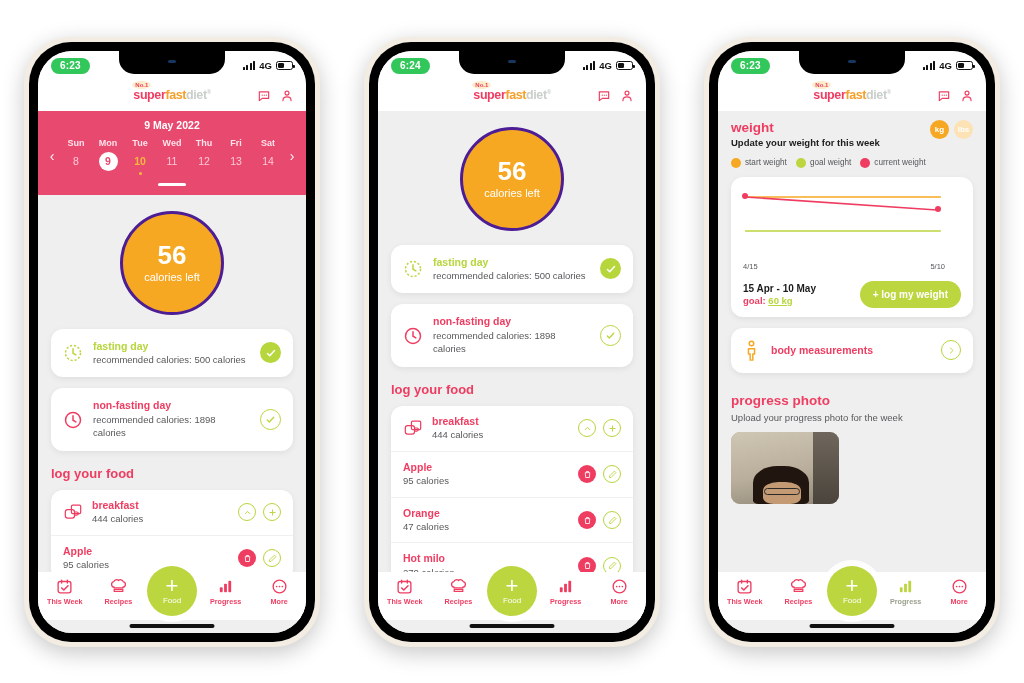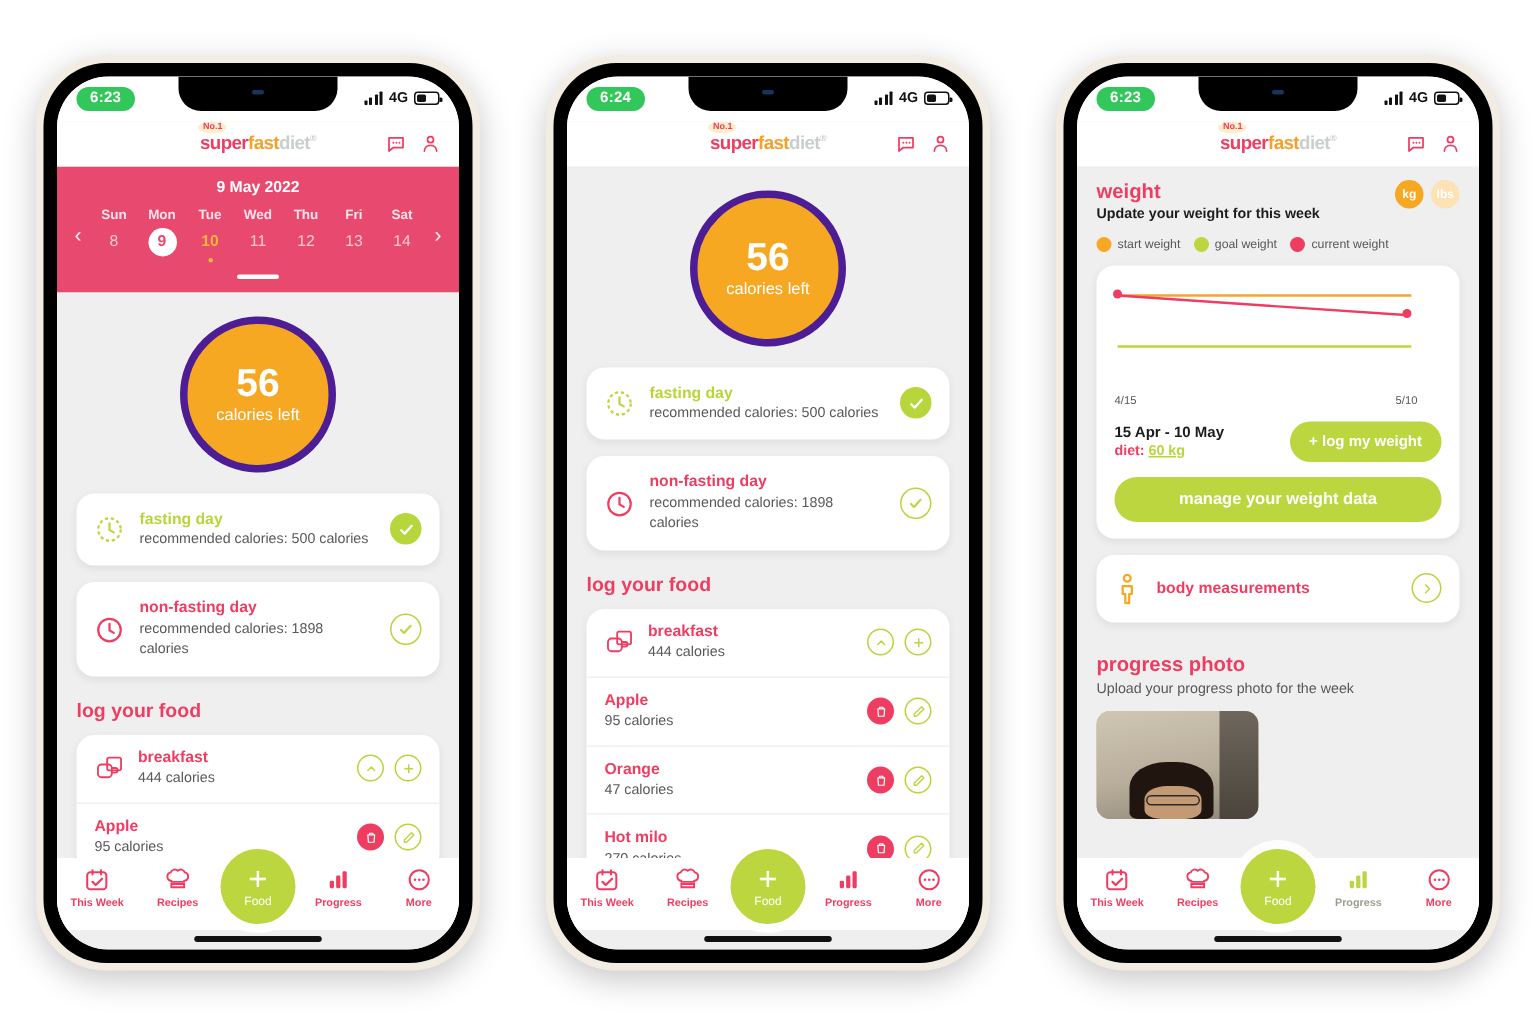--- a/index.html
+++ b/index.html
@@ -134,21 +134,21 @@
   
   .body {
     flex: 1 1 auto; background:#efefef;
     padding: 0 13px; overflow:hidden; position:relative;
   }
 
   
   .cal-circle-wrap { display:flex; justify-content:center; padding:16px 0 14px; }
   .cal-circle {
     width:104px; height:104px; border-radius:50%;
-    background:#f7a823; border:5px solid #4c1d95;
+    background:#f7a823; border:3px solid #4c1d95;
     display:flex; flex-direction:column; align-items:center; justify-content:center;
     color:#fff;
   }
   .cal-circle .num { font-size:26px; font-weight:bold; line-height:1; }
   .cal-circle .lbl { font-size:11px; margin-top:3px; }
 
   
   .card {
     background:#fff; border-radius:12px;
     box-shadow:0 2px 6px rgba(0,0,0,.07);
@@ -780,25 +780,24 @@
                 <span class="ytick">40</span>
               </div>
             </div>
             <div class="xrow">
               <span class="xtick">4/15</span>
               <span class="xtick">5/10</span>
             </div>
             <div class="goal-row">
               <div>
                 <div class="range-date">15 Apr - 10 May</div>
-                <div class="goal-line"><span>diet:</span> <span class="goal-val">60 kg</span></div>
+                <div class="goal-line"><span>goal:</span> <span class="goal-val">60 kg</span></div>
               </div>
               <div class="pill-btn">+ log my weight</div>
             </div>
-            <div class="wide-btn">manage your weight data</div>
           </div>
 
           <div class="card meas-card">
             <svg width="17" height="21" viewBox="0 0 18 24">
                 <circle cx="9" cy="4" r="2.6" fill="none" stroke="#f7a823" stroke-width="1.7"></circle>
                 <path d="M5.5 10h7v6h-2v7h-3v-7h-2z" fill="none" stroke="#f7a823" stroke-width="1.7" stroke-linejoin="round"></path>
               </svg>
             <div class="meas-label">body measurements</div>
             <div class="abtn ring" style="width:20px;height:20px">
                 <svg width="9" height="9" viewBox="0 0 24 24">

